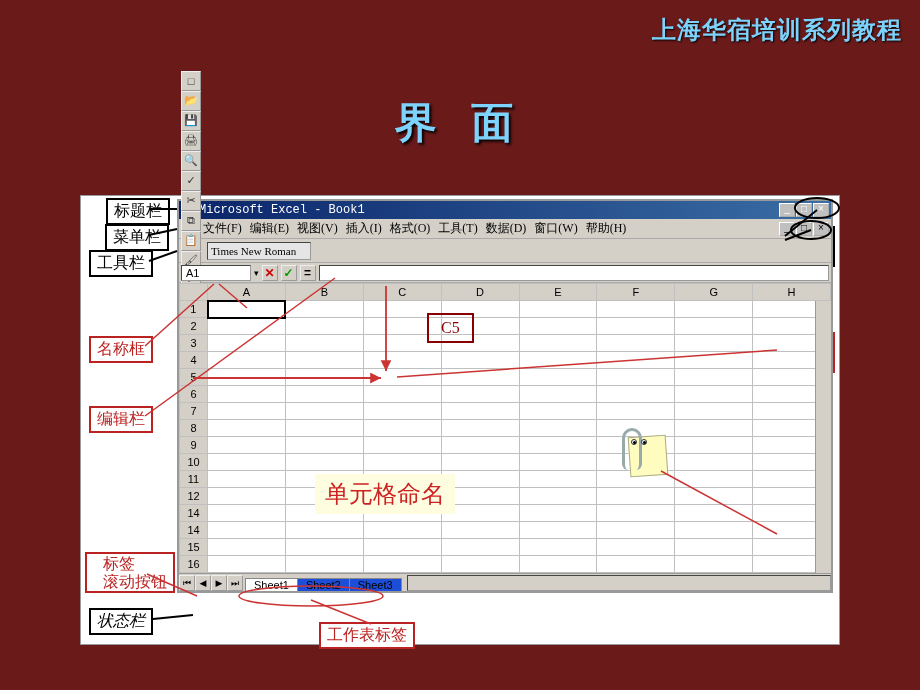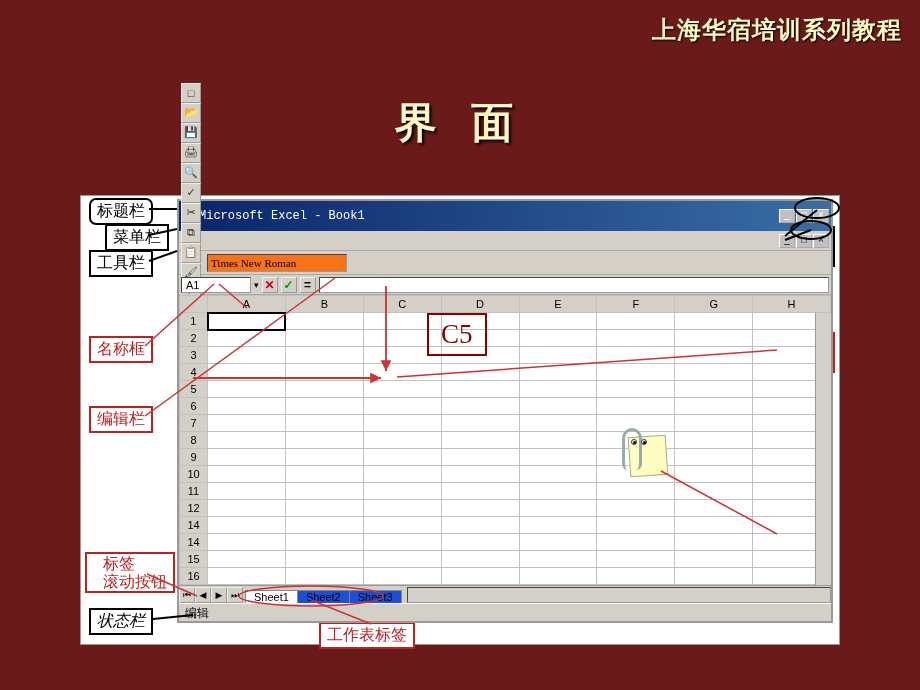--- a/index.html
+++ b/index.html
@@ -1,49 +1,49 @@
 <!DOCTYPE html>
 <html><head>
 <meta charset="utf-8">
 <style>
 * { margin:0; padding:0; box-sizing:border-box; }
 body { width:920px; height:690px; background:#6b1a1a; font-family:"SimSun","宋体",serif; position:relative; overflow:hidden; }
 
-.header-text { position:absolute; right:18px; top:14px; text-align:right; color:#fef9c3; }
+.header-text { position:absolute; right:18px; top:14px; text-align:right; color:#7dd3fc; }
 .header-line1 { font-size:24px; font-weight:bold; text-shadow:1px 1px 2px #000; letter-spacing:1px; }
 .header-line2 { font-size:19px; font-weight:bold; text-shadow:1px 1px 2px #000; margin-top:2px; }
 
-.slide-title { position:absolute; left:0; right:0; top:95px; text-align:center; color:#fef9c3; font-size:42px; font-weight:bold; letter-spacing:12px; text-shadow:2px 2px 3px #000; }
+.slide-title { position:absolute; left:0; right:0; top:95px; text-align:center; color:#7dd3fc; font-size:42px; font-weight:bold; letter-spacing:12px; text-shadow:2px 2px 3px #000; }
 
 .figure-area { position:absolute; left:80px; top:195px; width:760px; height:450px; background:#fff; border:1px solid #999; }
 
 .label-box { position:absolute; background:#fff; border:2px solid #000; padding:1px 6px; font-size:16px; font-family:"SimSun",serif; white-space:nowrap; }
 .label-red { color:#b22; }
 .label-blue { color:#1a1a8a; font-family:"Courier New",monospace; font-weight:bold; }
 
 .excel-window { position:absolute; left:96px; top:3px; width:656px; border:2px solid #999; background:#c0c0c0; font-family:"SimSun",serif; font-size:12px; }
 
 
-.titlebar { background:linear-gradient(to right,#0a246a,#3a6ea5); color:#fff; height:30px; display:flex; align-items:center; padding:0 2px; }
+.titlebar { background:linear-gradient(to right,#0a246a,#3a6ea5); color:#fff; height:18px; display:flex; align-items:center; padding:0 2px; }
 .titlebar .icon { width:14px; height:14px; background:#1a7f1a; margin-right:4px; display:inline-block; }
 .titlebar .ttext { flex:1; font-size:12px; font-family:"Courier New",monospace; }
 .win-btns { display:flex; gap:1px; }
 .win-btn { width:16px; height:14px; background:#c0c0c0; border:1px outset #fff; font-size:10px; line-height:10px; text-align:center; font-family:Arial; cursor:pointer; }
 
 
 .menubar { background:#d4d0c8; height:20px; display:flex; align-items:center; padding:0 2px; border-bottom:1px solid #aaa; font-size:12px; }
 .menubar .wicon { width:14px; height:14px; background:#1a7f1a; margin-right:4px; }
 .menubar span.mitem { padding:0 4px; cursor:pointer; }
 .menubar .docbtns { margin-left:auto; display:flex; gap:1px; }
 
 
 .toolbar { background:#d4d0c8; height:24px; display:flex; align-items:center; padding:0 2px; gap:1px; border-bottom:1px solid #aaa; }
 .tbtn { width:20px; height:20px; border:1px outset #eee; background:#d4d0c8; font-size:11px; display:flex; align-items:center; justify-content:center; cursor:pointer; color:#333; }
 .tsep { width:4px; }
-.fontbox { width:140px; height:18px; background:#f97316; border:1px inset #999; font-size:11px; padding:0 3px; line-height:16px; font-family:"Times New Roman"; }
+.fontbox { width:104px; height:18px; background:#e5e5e5; border:1px inset #999; font-size:11px; padding:0 3px; line-height:16px; font-family:"Times New Roman"; }
 
 
 .formulabar { background:#d4d0c8; height:20px; display:flex; align-items:center; padding:0 2px; gap:3px; border-bottom:1px solid #aaa; }
 .namebox { width:70px; height:16px; background:#fff; border:1px inset #999; font-size:11px; padding:0 4px; line-height:14px; font-family:Arial; }
 .fbtn { width:16px; height:16px; border:1px outset #eee; background:#d4d0c8; font-size:12px; text-align:center; line-height:14px; cursor:pointer; font-family:Arial; font-weight:bold; }
 .fbtn.red { color:#c00; }
 .fbtn.green { color:#090; }
 .editbox { flex:1; height:16px; background:#fff; border:1px inset #999; }
 
 
@@ -61,21 +61,21 @@
 
 .tabrow { background:#d4d0c8; height:18px; display:flex; align-items:flex-end; font-size:11px; border-top:1px solid #999; }
 .navbtn { width:16px; height:16px; border:1px outset #eee; background:#d4d0c8; text-align:center; line-height:14px; font-size:9px; cursor:pointer; }
 .sheet-tabs { display:flex; margin-left:2px; }
 .sheet-tab { padding:0 8px; background:#fff; border:1px solid #888; border-bottom:none; font-family:Arial; font-size:11px; margin-right:-1px; cursor:pointer; }
 .sheet-tab.inactive { background:#1d4ed8; }
 .hscroll { flex:1; height:16px; background:#d4d0c8; border:1px inset #999; margin-left:6px; }
 
 .statusbar { background:#d4d0c8; height:18px; font-size:12px; padding:0 6px; line-height:18px; border-top:1px solid #fff; }
 
-.callout-box { position:absolute; border:2px solid #800; padding:4px 12px; font-size:27px; font-family:"SimSun"; background:rgba(255,255,255,0); }
+.callout-box { position:absolute; border:2px solid #800; padding:4px 12px; font-size:16px; font-family:"SimSun"; background:rgba(255,255,255,0); }
 .callout-c5 { color:#800; }
 .callout-yellow { background:#fffde0; color:#c22; font-size:24px; padding:4px 10px; border:none; }
 
 
 .clippy { position:absolute; width:50px; height:55px; }
 .clippy .paper { position:absolute; left:10px; top:10px; width:38px; height:40px; background:#fffcc0; border:1px solid #aa8; transform:rotate(-4deg); }
 .clippy .clip { position:absolute; left:3px; top:2px; width:20px; height:42px; border:3px solid #9aa; border-radius:10px 10px 6px 6px; border-bottom:none; }
 .clippy .eye { position:absolute; width:6px; height:6px; background:#fff; border:1px solid #333; border-radius:50%; }
 .clippy .eye.l { left:6px; top:8px; } .clippy .eye.r { left:16px; top:8px; }
 .clippy .pupil { width:3px; height:3px; background:#000; border-radius:50%; margin:1px; }
@@ -86,21 +86,21 @@
 <body>
 
 <div class="header-text">
   <div class="header-line1">上海华宿培训系列教程</div>
 </div>
 
 <div class="slide-title">界 面</div>
 
 <div class="figure-area">
 
-  <div class="label-box" style="left:8px; top:2px;border-radius:7px;">标题栏</div>
+  <div class="label-box" style="left:25px; top:2px;">标题栏</div>
   <div class="label-box" style="left:24px; top:28px;">菜单栏</div>
   <div class="label-box" style="left:8px; top:54px;">工具栏</div>
   <div class="label-box label-red" style="left:8px; top:140px; border-color:#b22;">名称框</div>
   <div class="label-box label-red" style="left:8px; top:210px; border-color:#b22;">编辑栏</div>
   <div class="label-box label-red" style="left:4px; top:356px; border-color:#b22; line-height:1.1;padding-left:16px;"><span style="white-space:pre;">标签
 滚动按钮</span></div>
   <div class="label-box" style="left:8px; top:412px;font-style:italic;">状态栏</div>
 
   <div class="label-box label-blue" style="right:4px; top:30px; line-height:1.1;"><span style="white-space:pre;">控制
 按钮</span></div>
@@ -117,20 +117,21 @@
       <span class="ttext">Microsoft Excel - Book1</span>
       <div class="win-btns">
         <div class="win-btn">_</div>
         <div class="win-btn">□</div>
         <div class="win-btn">×</div>
       </div>
     </div>
 
     <div class="menubar">
       <span class="wicon"></span>
+      <span id="menu-items"><span class="mitem">文件(F)</span><span class="mitem">编辑(E)</span><span class="mitem">视图(V)</span><span class="mitem">插入(I)</span><span class="mitem">格式(O)</span><span class="mitem">工具(T)</span><span class="mitem">数据(D)</span><span class="mitem">窗口(W)</span><span class="mitem">帮助(H)</span></span>
       <div class="docbtns">
         <div class="win-btn">_</div>
         <div class="win-btn">□</div>
         <div class="win-btn">×</div>
       </div>
     </div>
 
     <div class="toolbar">
       <span id="toolbar-items"><div class="tbtn">□</div><div class="tbtn">📂</div><div class="tbtn">💾</div><span class="tsep"></span><div class="tbtn">🖨</div><div class="tbtn">🔍</div><div class="tbtn">✓</div><span class="tsep"></span><div class="tbtn">✂</div><div class="tbtn">⧉</div><div class="tbtn">📋</div><div class="tbtn">🖌</div><span class="tsep"></span><div class="tbtn">↶</div><div class="tbtn">↷</div><span class="tsep"></span><div class="tbtn">🔗</div><div class="tbtn">Σ</div><div class="tbtn">ƒx</div><span class="tsep"></span><div class="tbtn">A↓</div><div class="tbtn">Z↓</div><div class="tbtn">📊</div></span>
       <span class="tsep"></span>
@@ -379,24 +380,24 @@
       <div class="navbtn">▶</div>
       <div class="navbtn">⏭</div>
       <div class="sheet-tabs" id="sheet-tabs">
           <div class="sheet-tab">Sheet1</div>
           <div class="sheet-tab inactive">Sheet2</div>
           <div class="sheet-tab inactive">Sheet3</div>
         </div>
       <div class="hscroll"></div>
     </div>
 
-    <div class="statusbar">编辑</div>
   </div>
 
   <div class="callout-box callout-c5" style="left:346px; top:117px;">C5</div>
+  <div class="callout-box callout-yellow" style="left:234px; top:278px;">单元格命名</div>
 
   <div class="clippy" style="left:538px; top:230px;">
     <div class="paper"></div>
     <div class="clip">
       <div class="eye l">
           <div class="pupil"></div>
         </div>
       <div class="eye r">
           <div class="pupil"></div>
         </div>

